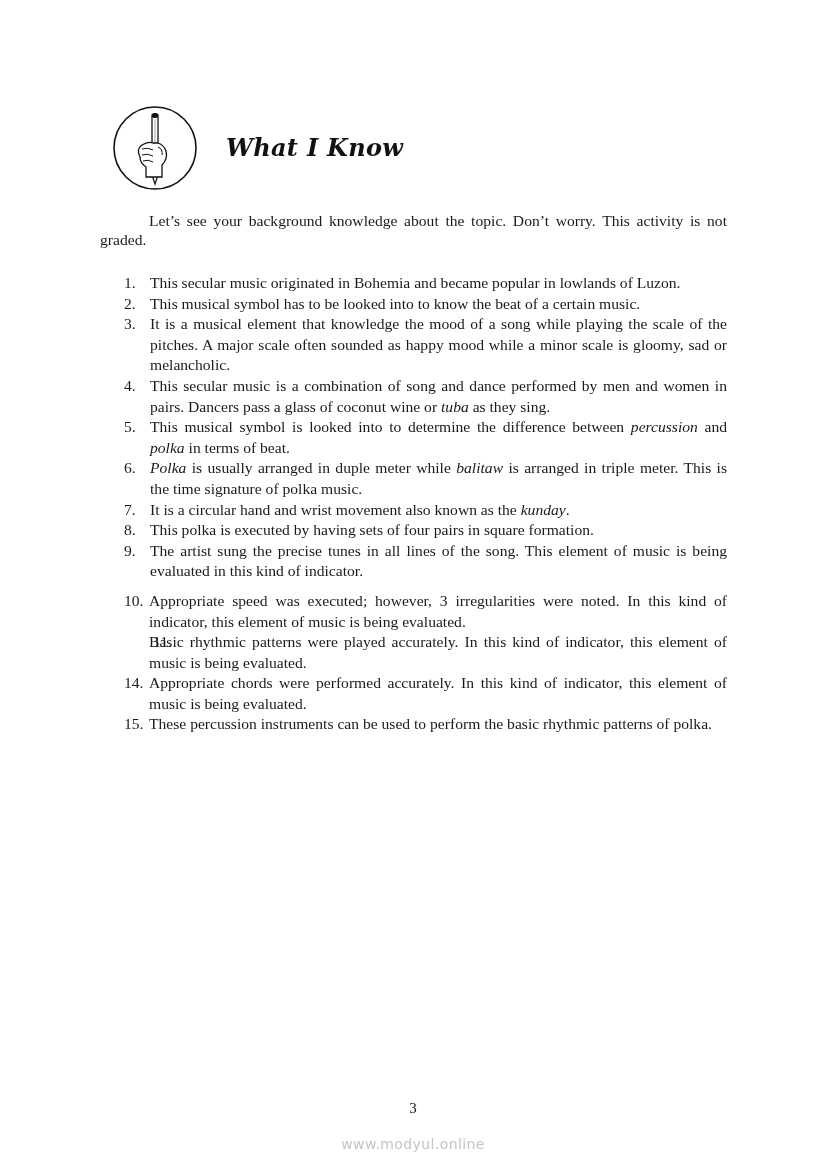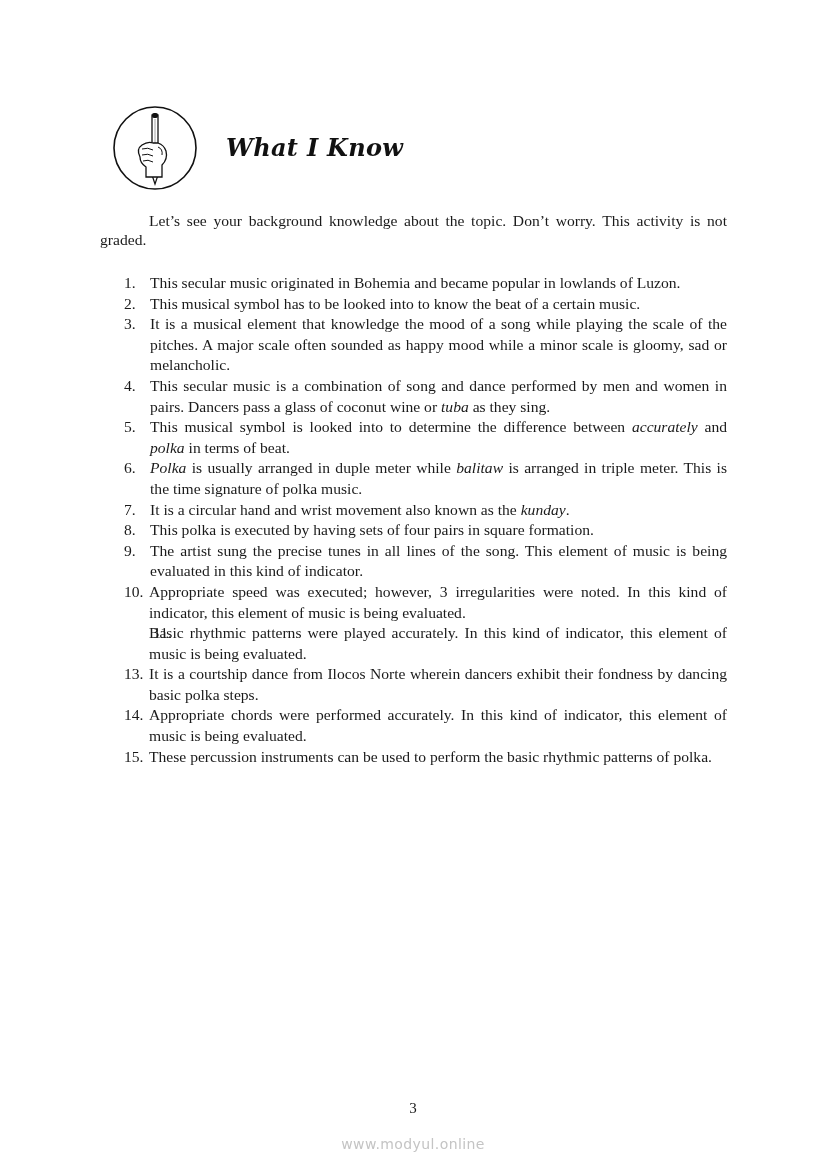--- a/index.html
+++ b/index.html
@@ -49,49 +49,45 @@
     <li>
       <span class="num">3.</span>
       <span class="text">It is a musical element that knowledge the mood of a song while playing the scale of the pitches. A major scale often sounded as happy mood while a minor scale is gloomy, sad or melancholic.</span>
     </li>
     <li>
       <span class="num">4.</span>
       <span class="text">This secular music is a combination of song and dance performed by men and women in pairs. Dancers pass a glass of coconut wine or <i>tuba</i> as they sing.</span>
     </li>
     <li>
       <span class="num">5.</span>
-      <span class="text">This musical symbol is looked into to determine the difference between <i>accurately</i> and <i>polka</i> in terms of beat.</span>
+      <span class="text">This musical symbol is looked into to determine the difference between <i>percussion</i> and <i>polka</i> in terms of beat.</span>
     </li>
     <li>
       <span class="num">6.</span>
       <span class="text"><i>Polka</i> is usually arranged in duple meter while <i>balitaw</i> is arranged in triple meter. This is the time signature of polka music.</span>
     </li>
     <li>
       <span class="num">7.</span>
       <span class="text">It is a circular hand and wrist movement also known as the <i>kunday</i>.</span>
     </li>
     <li>
       <span class="num">8.</span>
       <span class="text">This polka is executed by having sets of four pairs in square formation.</span>
     </li>
     <li>
       <span class="num">9.</span>
       <span class="text">The artist sung the precise tunes in all lines of the song. This element of music is being evaluated in this kind of indicator.</span>
     </li>
-    <li style="padding-left: 49px;">
+    <li style="padding-left: 49px; margin-top: 9px;">
       <span class="num" style="left: 24px;">10.</span>
       <span class="text">Appropriate speed was executed; however, 3 irregularities were noted. In this kind of indicator, this element of music is being evaluated.</span>
     </li>
     <li style="padding-left: 49px;">
       <span class="num" style="left: 8px; margin-left: 45px;">11.</span>
       <span class="text">Basic rhythmic patterns were played accurately. In this kind of indicator, this element of music is being evaluated.</span>
-    </li>
-    <li style="padding-left: 49px;">
-      <span class="num" style="left: 24px;">13.</span>
-      <span class="text">It is a courtship dance from Ilocos Norte wherein dancers exhibit their fondness by dancing basic polka steps.</span>
     </li>
     <li style="padding-left: 49px;">
       <span class="num" style="left: 24px;">14.</span>
       <span class="text">Appropriate chords were performed accurately. In this kind of indicator, this element of music is being evaluated.</span>
     </li>
     <li style="padding-left: 49px;">
       <span class="num" style="left: 24px;">15.</span>
       <span class="text">These percussion instruments can be used to perform the basic rhythmic patterns of polka.</span>
     </li>
   </ol>

